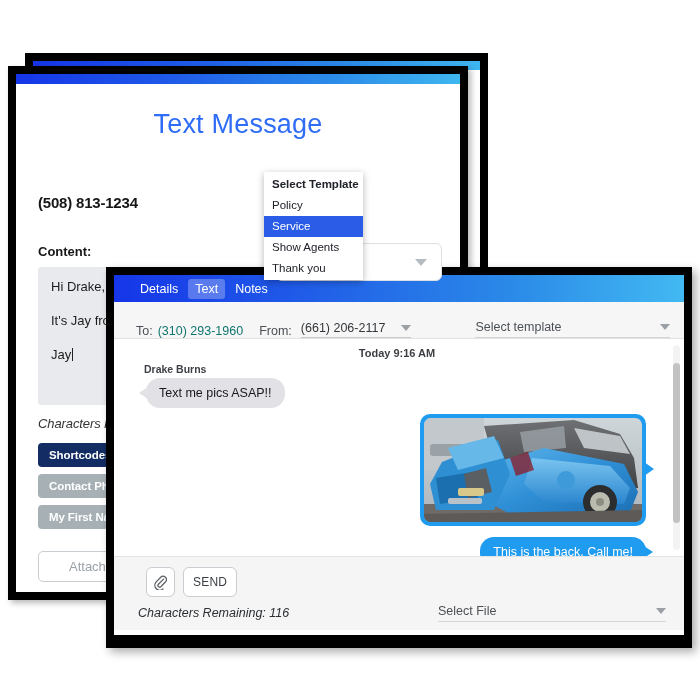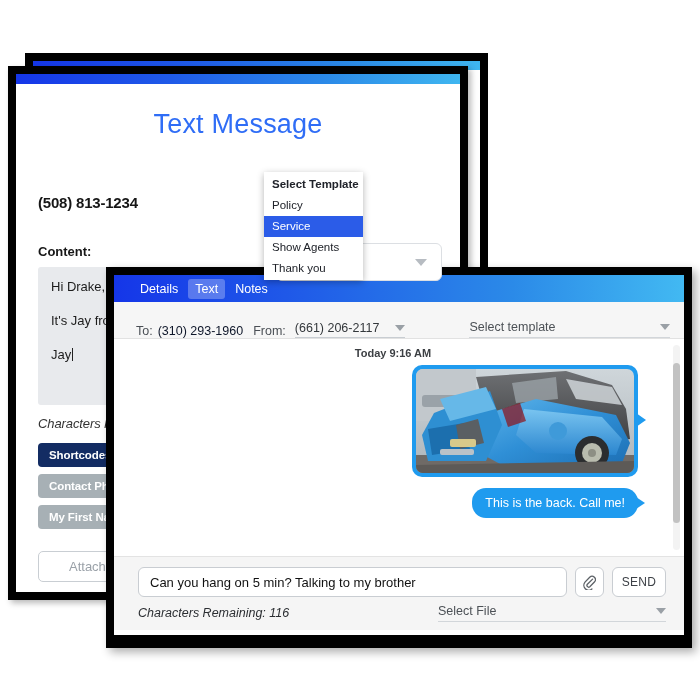--- a/index.html
+++ b/index.html
@@ -101,40 +101,40 @@
   }
   .tab{
     font-size:12.5px;color:#ffffff;padding:3px 7px;margin-right:3px;border-radius:3px;
   }
   .tab.active{background:rgba(255,255,255,.28);}
   .addrbar{
     background:#f6f6f6;border-bottom:1px solid #e2e2e2;height:36px;display:flex;align-items:flex-end;
     padding:0 14px 0 22px;font-size:12.5px;color:#33373b;
   }
   .addrbar .lbl{color:#4a4f55;margin-right:5px;}
-  .addrbar .val{color:#0f172a;}
+  .addrbar .val{color:#0f766e;}
   .from-sel{
     border-bottom:1px solid #c8cdd2;padding-bottom:2px;margin-left:4px;
     display:flex;align-items:center;min-width:108px;
   }
   .from-sel .caretdn{
     margin-left:16px;width:0;height:0;border-left:5px solid transparent;
     border-right:5px solid transparent;border-top:6px solid #9aa0a6;
   }
   .tmpl-sel{
     margin-left:64px;border-bottom:1px solid #d2d6da;flex:1;display:flex;align-items:center;
     justify-content:space-between;padding-bottom:3px;color:#4c5156;max-width:300px;
   }
   .tmpl-sel .caretdn{
     width:0;height:0;border-left:5px solid transparent;
     border-right:5px solid transparent;border-top:6px solid #9aa0a6;
   }
 
   .convo{
-    position:relative;background:#fff;height:217px;padding:8px 32px 0 20px;box-sizing:border-box;
+    position:relative;background:#fff;height:217px;padding:8px 24px 0 20px;box-sizing:border-box;
     overflow:hidden;
   }
   .daystamp{text-align:center;font-size:11px;font-weight:bold;color:#3c3f43;margin-bottom:4px;}
   .sender{font-size:10.5px;font-weight:bold;color:#3d4044;margin:3px 0 3px 10px;}
   .sender.right{text-align:right;margin-right:14px;}
   .bub{
     position:relative;display:inline-block;max-width:330px;font-size:12.5px;line-height:16px;
     padding:7px 13px;border-radius:14px;
   }
   .bub.in{background:#e2e2e6;color:#17191c;margin-left:12px;}
@@ -248,34 +248,38 @@
 
     <div class="tabbar">
       <div class="tab">Details</div>
       <div class="tab active">Text</div>
       <div class="tab">Notes</div>
     </div>
 
     <div class="addrbar">
       <span class="lbl">To:</span>
       <span class="val">(310) 293-1960</span>
-      <span class="lbl" style="margin-left:10px">From:</span>
+      <span class="lbl" style="margin-left:16px">From:</span>
       <span class="from-sel">
         <span>(661) 206-2117</span>
         <span class="caretdn"></span>
       </span>
       <span class="tmpl-sel">
         <span>Select template</span>
         <span class="caretdn"></span>
       </span>
     </div>
 
     <div class="convo">
       <div class="daystamp">Today 9:16 AM</div>
 
+      <div>
+        <div class="sender">Drake Burns</div>
+        <div class="bub in">Text me pics ASAP!!</div>
+      </div>
 
       <div class="rightwrap" style="margin-top:6px">
         <div class="img-bub">
           <svg class="carimg" viewBox="0 0 218 104" preserveAspectRatio="none">
             <defs>
               <linearGradient id="sky" x1="0" y1="0" x2="0" y2="1">
                 <stop offset="0" stop-color="#cfd6da"></stop>
                   <stop offset="1" stop-color="#aeb5ba"></stop>
               </linearGradient>
               <linearGradient id="blue1" x1="0" y1="0" x2="1" y2="1">
@@ -320,21 +324,20 @@
       <div class="rightwrap" style="margin-top:7px">
         <div class="bub out">This is the back. Call  me!</div>
       </div>
 
       <div class="scroll-track"></div>
       <div class="scroll-thumb"></div>
     </div>
 
     <div class="composer">
       <div class="composer-row">
-        <div class="msg-input">Can you hang on 5 min? Talking to my brother</div>
         <div class="clip-btn">
           <svg width="13" height="15" viewBox="0 0 13 15">
             <path d="M9.6 4.1 L4.4 9.3 a1.7 1.7 0 0 0 2.4 2.4 L11.4 7 a3.3 3.3 0 0 0 -4.7 -4.7 L2 7.1 a4.9 4.9 0 0 0 6.9 6.9" fill="none" stroke="#5c6166" stroke-width="1.3" stroke-linecap="round"></path>
           </svg>
         </div>
         <div class="send-btn">SEND</div>
       </div>
       <div class="composer-row2">
         <div class="chars2">Characters Remaining: 116</div>
         <div class="selfile2">

